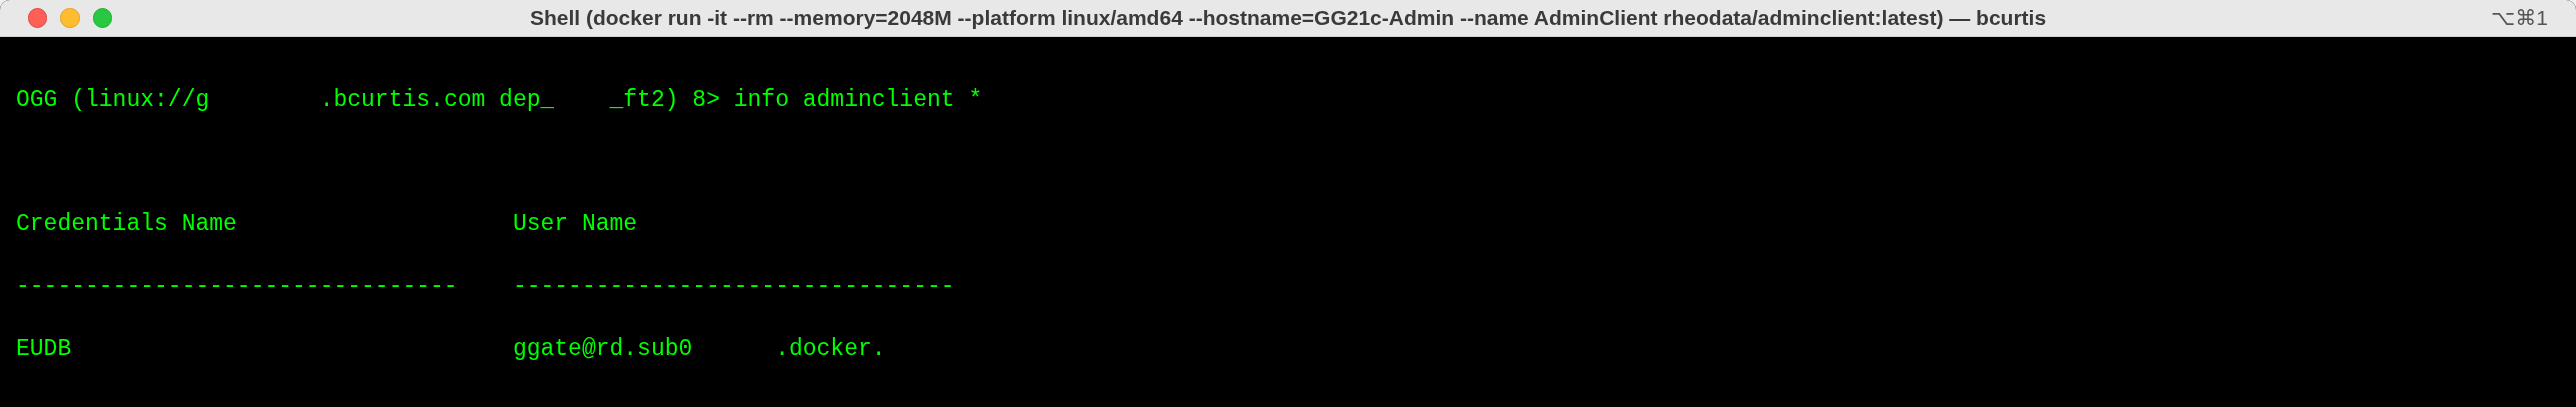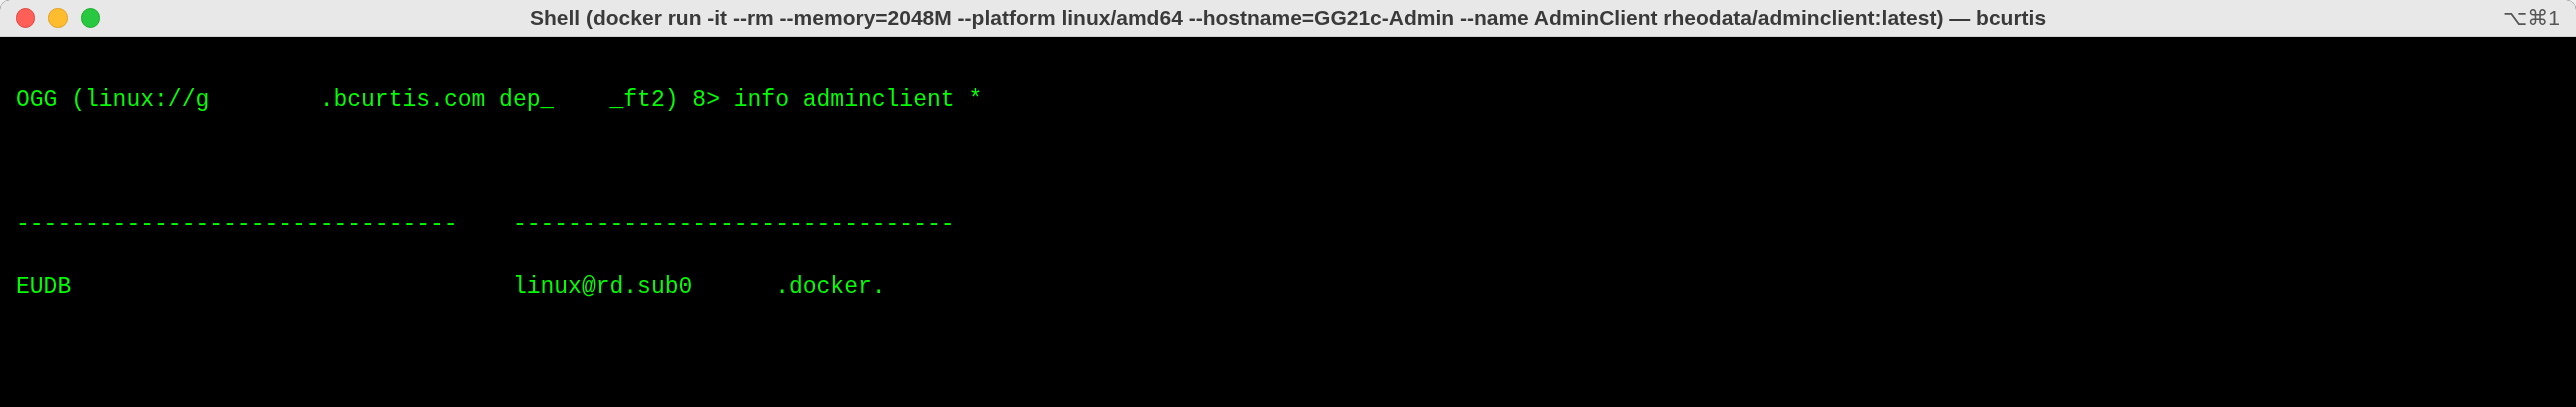--- a/index.html
+++ b/index.html
@@ -21,21 +21,21 @@
       overflow: hidden;
       display: flex;
       flex-direction: column;
     }
     .titlebar {
       height: 37px;
       background: #e8e8e8;
       border-bottom: 0.8px solid #d0d0d0;
       display: flex;
       align-items: center;
-      padding: 0 16px;
+      padding: 0 28px;
       position: relative;
     }
     .traffic-lights {
       display: flex;
       gap: 13px;
       align-items: center;
     }
     .traffic-light {
       width: 19.3px;
       height: 19.3px;
@@ -92,20 +92,21 @@
       <div class="traffic-light tl-yellow"></div>
       <div class="traffic-light tl-green"></div>
     </div>
     <div class="title-text">Shell (docker run -it --rm --memory=2048M --platform linux/amd64 --hostname=GG21c-Admin --name AdminClient rheodata/adminclient:latest) — bcurtis</div>
     <div class="right-indicator">⌥⌘1</div>
   </div>
 
   <div class="terminal">
 <span class="line"><span>OGG (linux://g</span><span class="redact">████████</span><span>.bcurtis.com dep_</span><span class="redact">████</span><span>_ft2) 8&gt;</span><span> info adminclient *</span></span>
 <span class="line"> </span>
+<span class="line"><span>Credentials Name</span>                    <span>User Name</span></span>
 <span class="line"><span>--------------------------------</span>    <span>--------------------------------</span></span>
-<span class="line"><span>EUDB</span>                                <span>linux@rd.sub0</span><span class="redact">██████</span><span>.docker.</span></span>
+<span class="line"><span>EUDB</span>                                <span>ggate@rd.sub0</span><span class="redact">██████</span><span>.docker.</span></span>
 <span class="line"> </span>
 
 
   </div>
 </div>
 
 
 </body></html>

